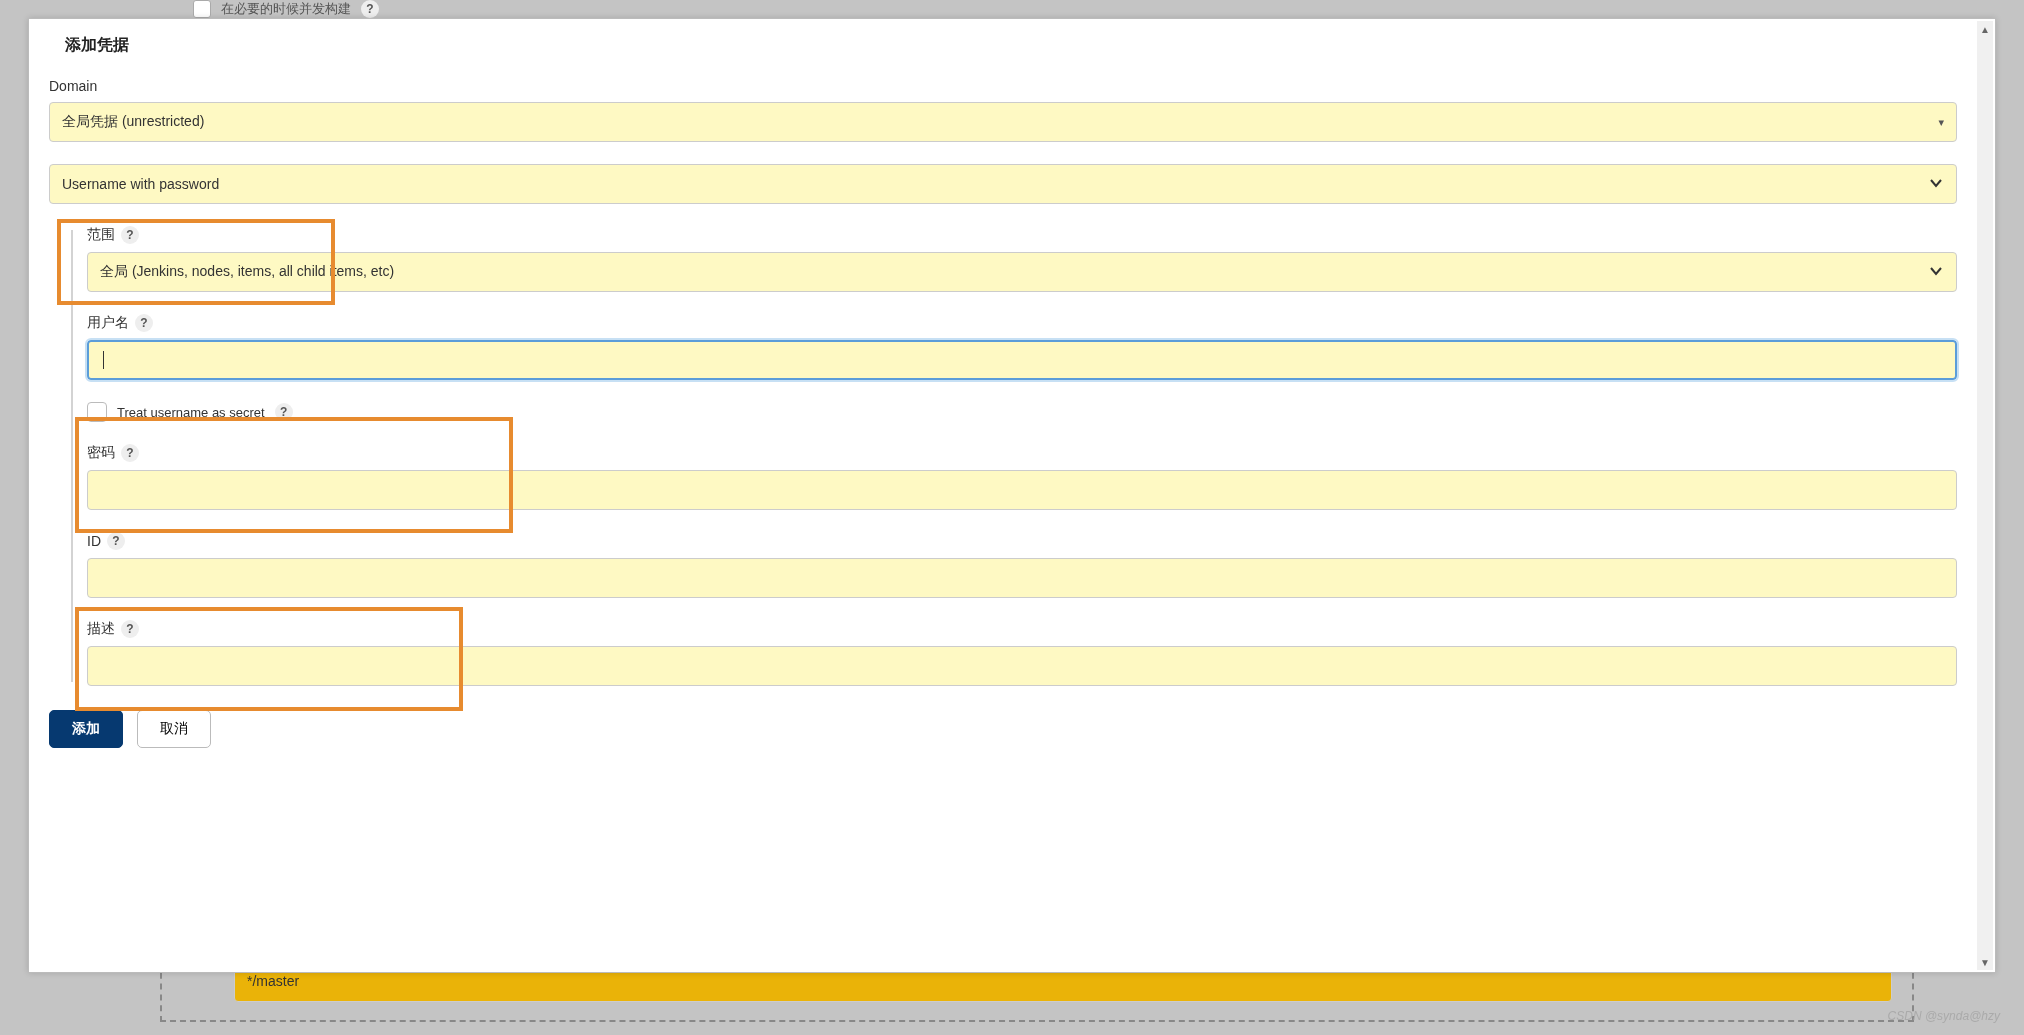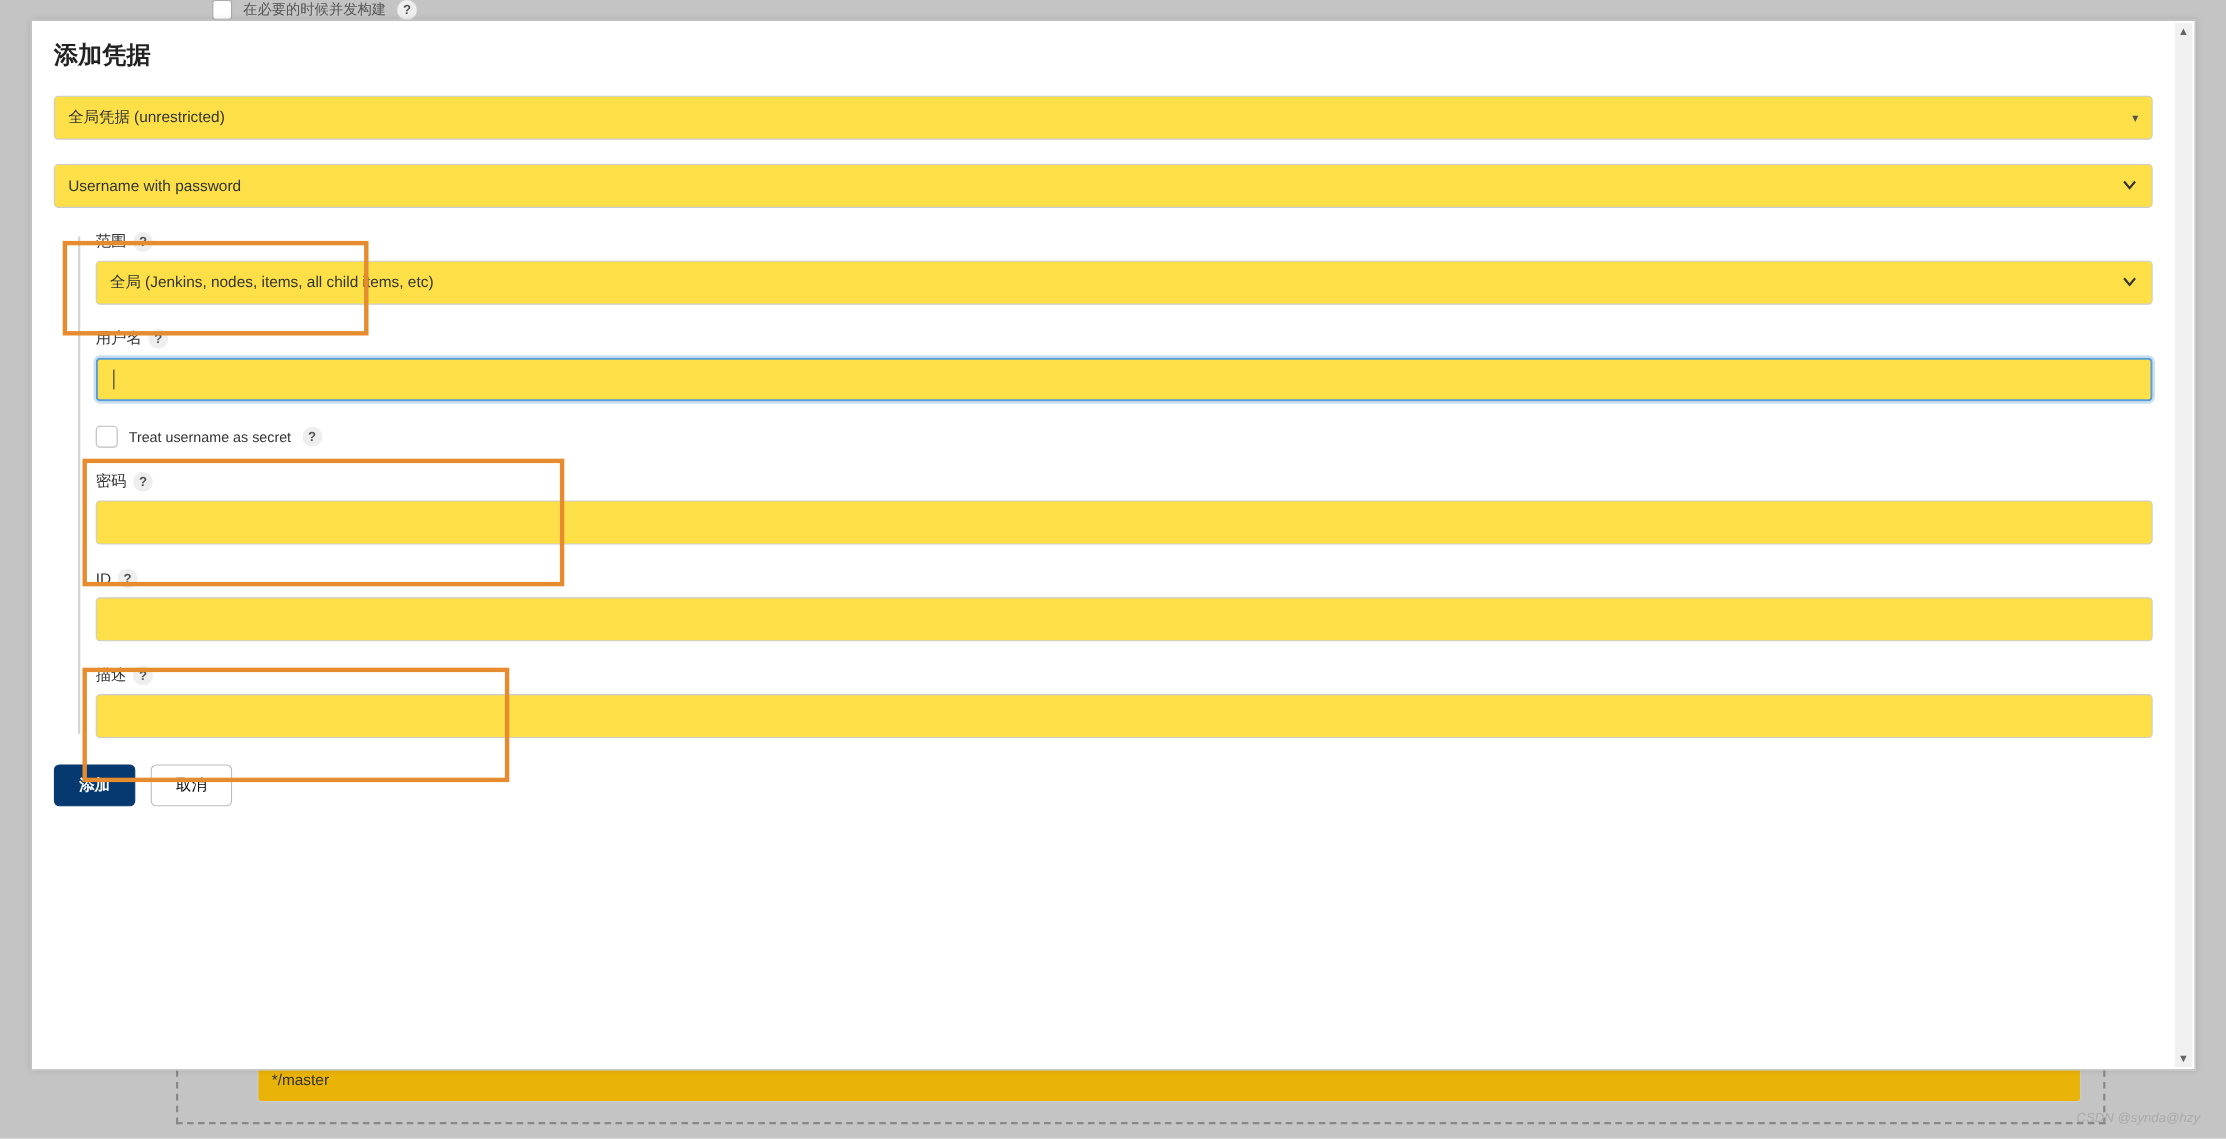--- a/index.html
+++ b/index.html
@@ -69,24 +69,25 @@
       box-shadow: 0 0 6px rgba(0,0,0,0.15);
       overflow: hidden;
     }
     .modal-inner {
       position: absolute;
       top: 0; left: 0; right: 18px; bottom: 0;
       overflow-y: auto;
       padding: 16px 20px 20px 20px;
     }
     .modal-title {
-      font-size: 22px;
+      font-size: 16px;
       font-weight: 600;
       color: #222;
       margin-bottom: 22px;
+      margin-left: 16px;
     }
     .field-label {
       font-size: 14px;
       color: #333;
       margin-bottom: 8px;
       display: flex;
       align-items: center;
       gap: 6px;
     }
     .help-icon {
@@ -98,21 +99,21 @@
       background: #eee;
       color: #555;
       font-size: 12px;
       font-weight: bold;
     }
     .select-box, .text-input {
       width: 100%;
       height: 40px;
       border: 1px solid #ccc;
       border-radius: 4px;
-      background: #fde047;
+      background: #fef9c3;
       padding: 8px 12px;
       font-size: 14px;
       color: #333;
       display: flex;
       align-items: center;
       justify-content: space-between;
       position: relative;
     }
     .text-input input {
       border: none;
@@ -248,20 +249,21 @@
 
   <div class="watermark">CSDN @synda@hzy</div>
 </div>
 
 <div class="modal">
   <div class="modal-inner">
 
     <div class="modal-title">添加凭据</div>
 
     <div class="section">
+      <div class="field-label">Domain</div>
       <div class="select-box">
         <span>全局凭据 (unrestricted)</span>
         <span class="chevron-small">▾</span>
       </div>
     </div>
 
     <div class="section" style="position:relative;">
       <div class="select-box">
         <span>Username with password</span>
         <span class="chevron">

